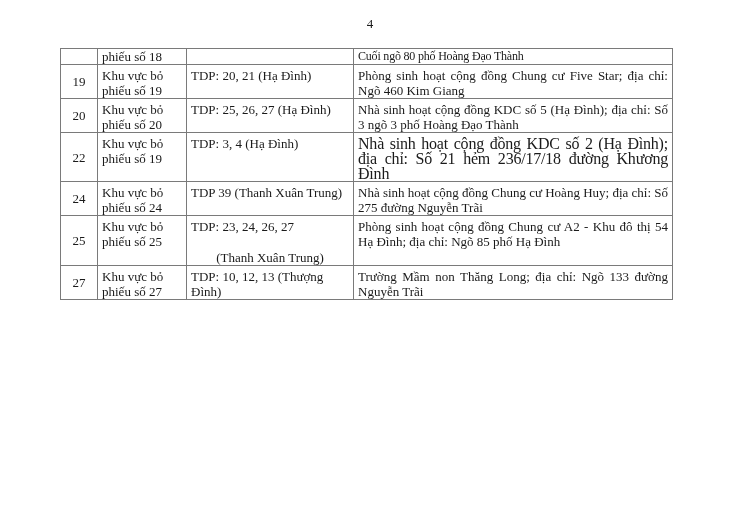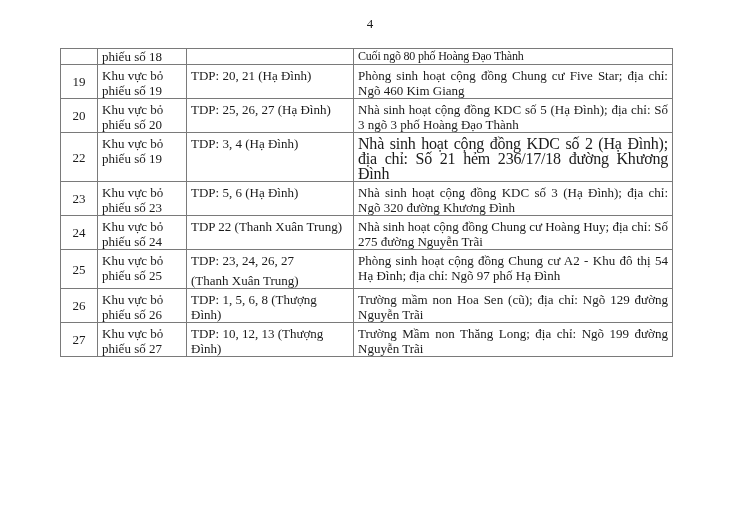--- a/index.html
+++ b/index.html
@@ -49,21 +49,21 @@
     td.c-area { width: 80px; padding-top: 3px !important; }
     td.c-tdp  { width: 158px; padding-top: 3px !important; }
     td.c-loc  {
       text-align: justify;
       padding-top: 3px !important;
     }
     tr.first td { padding-top: 0 !important; height: 15px; }
     tr.r td { height: 30px; }
     tr.r.tall td { height: 35px; }
     tr.first td.c-loc { font-size: 12px; letter-spacing: -0.2px; }
-    .tdp-line2 { display: block; margin-top: 5px; }
+    .tdp-line2 { display: block; margin-top: 16px; text-align: center; }
     .condensed { font-size: 16px; letter-spacing: -0.2px; margin-top: 16px; }
   </style>
 </head>
 <body>
 
 <div class="page-number">4</div>
 
 <table class="polling">
   <tbody>
     <tr class="first">
@@ -88,49 +88,37 @@
     </tr>
 
 
     <tr class="r">
       <td class="c-stt">22</td>
       <td class="c-area"><span>Khu vực bỏ</span><br><span>phiếu số 19</span></td>
       <td class="c-tdp">TDP: 3, 4 (Hạ Đình)</td>
       <td class="c-loc condensed">Nhà sinh hoạt cộng đồng KDC số 2 (Hạ Đình); địa chỉ: Số 21 hẻm 236/17/18 đường Khương Đình</td>
     </tr>
 
-    <tr class="r">
-      <td class="c-stt">23</td>
-      <td class="c-area"><span>Khu vực bỏ</span><br><span>phiếu số 23</span></td>
-      <td class="c-tdp">TDP: 5, 6 (Hạ Đình)</td>
-      <td class="c-loc">Nhà sinh hoạt cộng đồng KDC số 3 (Hạ Đình); địa chỉ: Ngõ 320 đường Khương Đình</td>
-    </tr>
 
     <tr class="r">
       <td class="c-stt">24</td>
       <td class="c-area"><span>Khu vực bỏ</span><br><span>phiếu số 24</span></td>
-      <td class="c-tdp">TDP 22 (Thanh Xuân Trung)</td>
+      <td class="c-tdp">TDP 39 (Thanh Xuân Trung)</td>
       <td class="c-loc">Nhà sinh hoạt cộng đồng Chung cư Hoàng Huy; địa chỉ: Số 275 đường Nguyễn Trãi</td>
     </tr>
 
     <tr class="r tall">
       <td class="c-stt">25</td>
       <td class="c-area"><span>Khu vực bỏ</span><br><span>phiếu số 25</span></td>
       <td class="c-tdp"><span>TDP: 23, 24, 26, 27</span><span class="tdp-line2">(Thanh Xuân Trung)</span></td>
-      <td class="c-loc">Phòng sinh hoạt cộng đồng Chung cư A2 - Khu đô thị 54 Hạ Đình; địa chỉ: Ngõ 97 phố Hạ Đình</td>
+      <td class="c-loc">Phòng sinh hoạt cộng đồng Chung cư A2 - Khu đô thị 54 Hạ Đình; địa chỉ: Ngõ 85 phố Hạ Đình</td>
     </tr>
 
-    <tr class="r">
-      <td class="c-stt">26</td>
-      <td class="c-area"><span>Khu vực bỏ</span><br><span>phiếu số 26</span></td>
-      <td class="c-tdp">TDP: 1, 5, 6, 8 (Thượng Đình)</td>
-      <td class="c-loc">Trường mầm non Hoa Sen (cũ); địa chỉ: Ngõ 129 đường Nguyễn Trãi</td>
-    </tr>
 
     <tr class="r">
       <td class="c-stt">27</td>
       <td class="c-area"><span>Khu vực bỏ</span><br><span>phiếu số 27</span></td>
       <td class="c-tdp">TDP: 10, 12, 13 (Thượng Đình)</td>
-      <td class="c-loc">Trường Mầm non Thăng Long; địa chỉ: Ngõ 199 đường Nguyễn Trãi</td>
+      <td class="c-loc">Trường Mầm non Thăng Long; địa chỉ: Ngõ 133 đường Nguyễn Trãi</td>
     </tr>
 
   </tbody>
 </table>
 
 </body></html>

